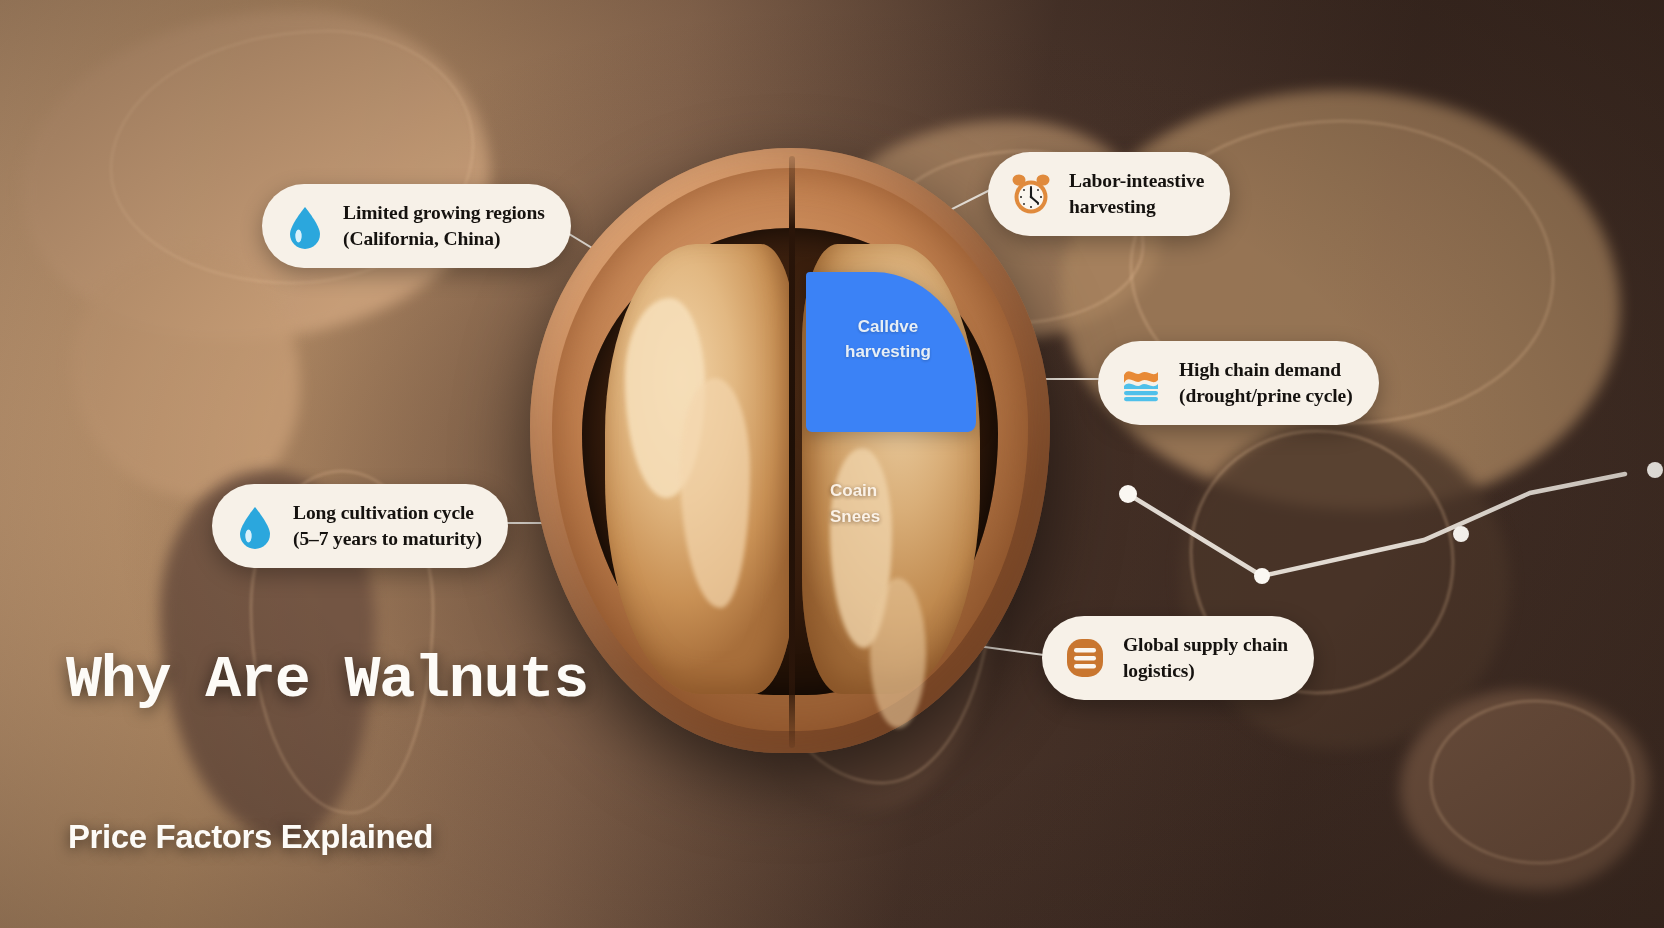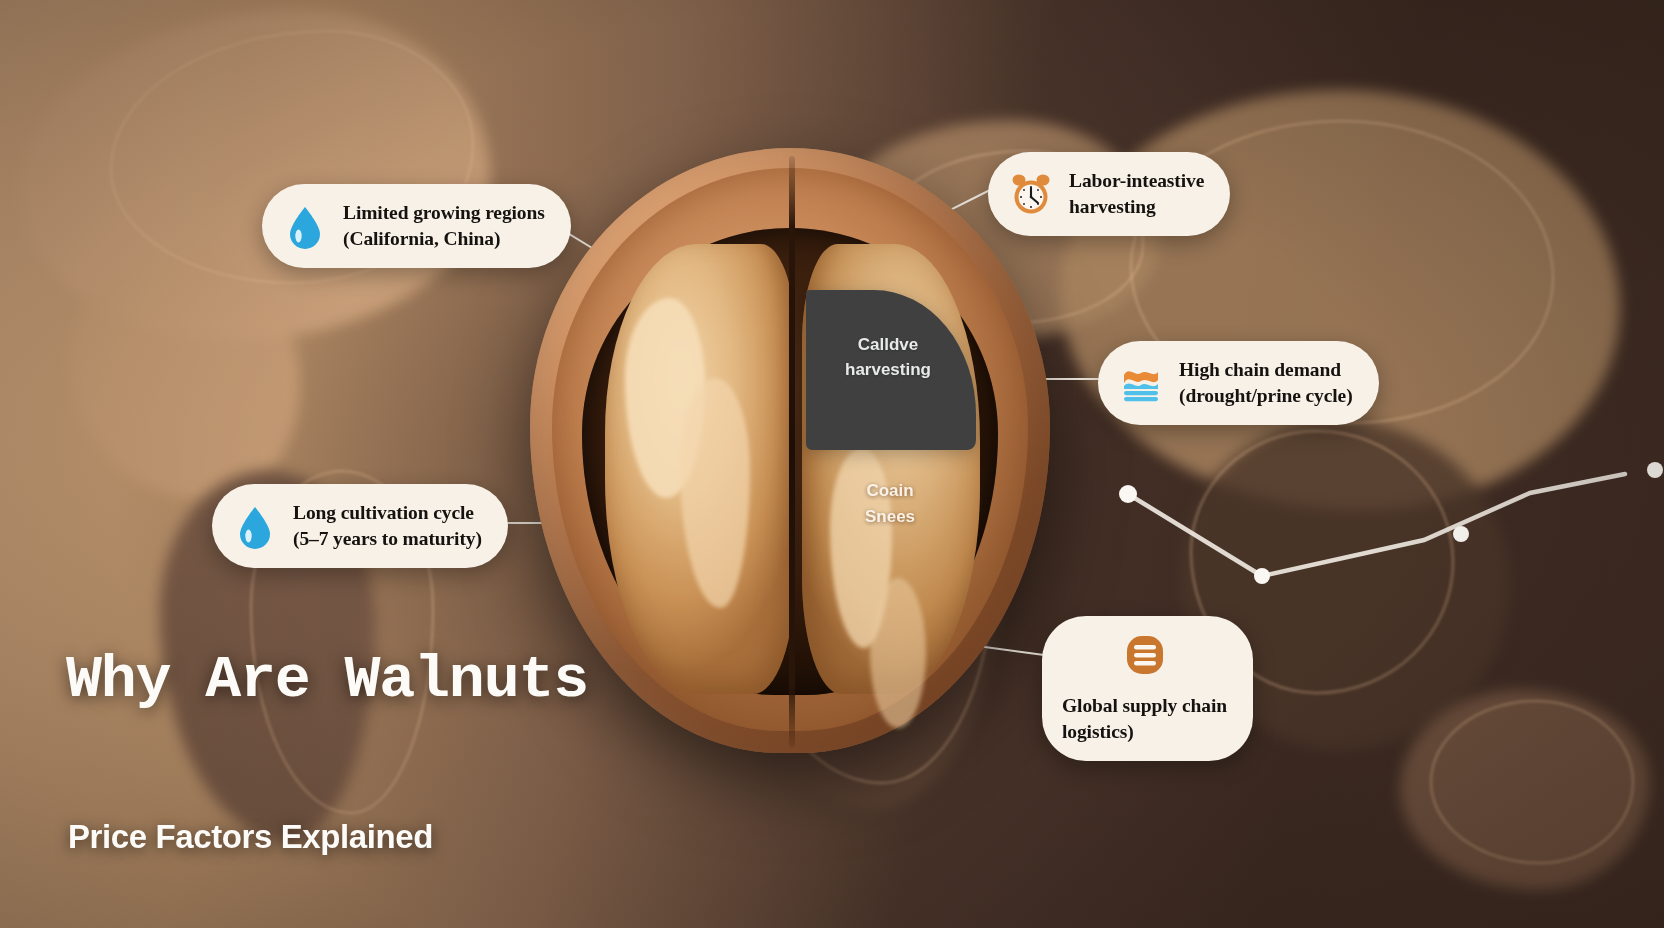--- a/index.html
+++ b/index.html
@@ -76,43 +76,43 @@
       background:radial-gradient(ellipse 70% 65% at 55% 32%, #eccfa3 0%, #d9ae78 42%, #c08a4f 78%, #9e6836 100%);
       box-shadow:inset 8px -12px 26px rgba(120,70,30,.55);}
   .lobe{position:absolute;border-radius:50%;filter:blur(2px);}
   .lb1{left:95px;top:150px;width:80px;height:200px;background:#f7e0bb;opacity:.85;
        border-radius:56% 44% 48% 52%/40% 44% 56% 60%;}
   .lb2{left:150px;top:230px;width:70px;height:230px;background:#f4d6ad;opacity:.7;
        border-radius:50% 50% 42% 58%/38% 40% 60% 62%;}
   .lb3{left:300px;top:300px;width:62px;height:200px;background:#f0d4ab;opacity:.78;
        border-radius:52% 48% 45% 55%/40% 42% 58% 60%;}
   .lb4{left:340px;top:430px;width:56px;height:150px;background:#e8c79a;opacity:.6;}
-  .teal-shape{position:absolute;left:276px;top:142px;width:170px;height:160px;
-      background:#404040;border-radius:4px 60% 8px 6px/4px 78% 10px 6px;
+  .teal-shape{position:absolute;left:276px;top:124px;width:170px;height:160px;
+      background:#3b82f6;border-radius:4px 60% 8px 6px/4px 78% 10px 6px;
       box-shadow:0 4px 18px rgba(0,0,0,.25);}
   .teal-text{position:absolute;left:0;right:6px;top:42px;text-align:center;
       color:#f4f7f6;font-size:17px;font-weight:600;line-height:25px;
       text-shadow:0 1px 3px rgba(0,0,0,.25);opacity:.93;filter:blur(.3px);}
-  .kernel-text{position:absolute;left:300px;top:330px;width:120px;text-align:center;
+  .kernel-text{position:absolute;left:300px;top:330px;width:120px;text-align:left;
       color:#fdf6ee;font-size:17px;font-weight:600;line-height:26px;
       text-shadow:0 1px 4px rgba(60,30,10,.6);opacity:.92;filter:blur(.3px);}
 
   
   .callout{position:absolute;display:flex;align-items:center;gap:15px;
       background:#f7f1e8;border-radius:44px;padding:16px 26px 16px 20px;
       box-shadow:0 7px 22px rgba(0,0,0,.30);font-family:Liberation Serif, serif;}
   .callout .label{color:#15120f;font-size:19.5px;font-weight:700;line-height:26px;
       letter-spacing:-.1px;white-space:nowrap;}
   .ico{flex:0 0 auto;width:46px;height:46px;position:relative;}
 
   .co-limited{left:262px;top:184px;}
   .co-labor{left:988px;top:152px;}
   .co-water{left:1098px;top:341px;}
   .co-cycle{left:212px;top:484px;}
-  .co-supply{left:1042px;top:616px;flex-direction:column;}
+  .co-supply{left:1042px;top:616px;}
 
   
   .title{position:absolute;left:66px;top:646px;color:#fdfbf7;
       font-size:60px;font-weight:700;line-height:68px;letter-spacing:-1.2px;
       text-shadow:0 3px 16px rgba(0,0,0,.55);font-family:Liberation Mono, monospace;}
   .subtitle{position:absolute;left:68px;top:783px;color:#fdfbf7;
       font-size:33px;font-weight:700;letter-spacing:-.4px;
       text-shadow:0 3px 14px rgba(0,0,0,.55);margin-top:35px;}
 </style>
 </head>

